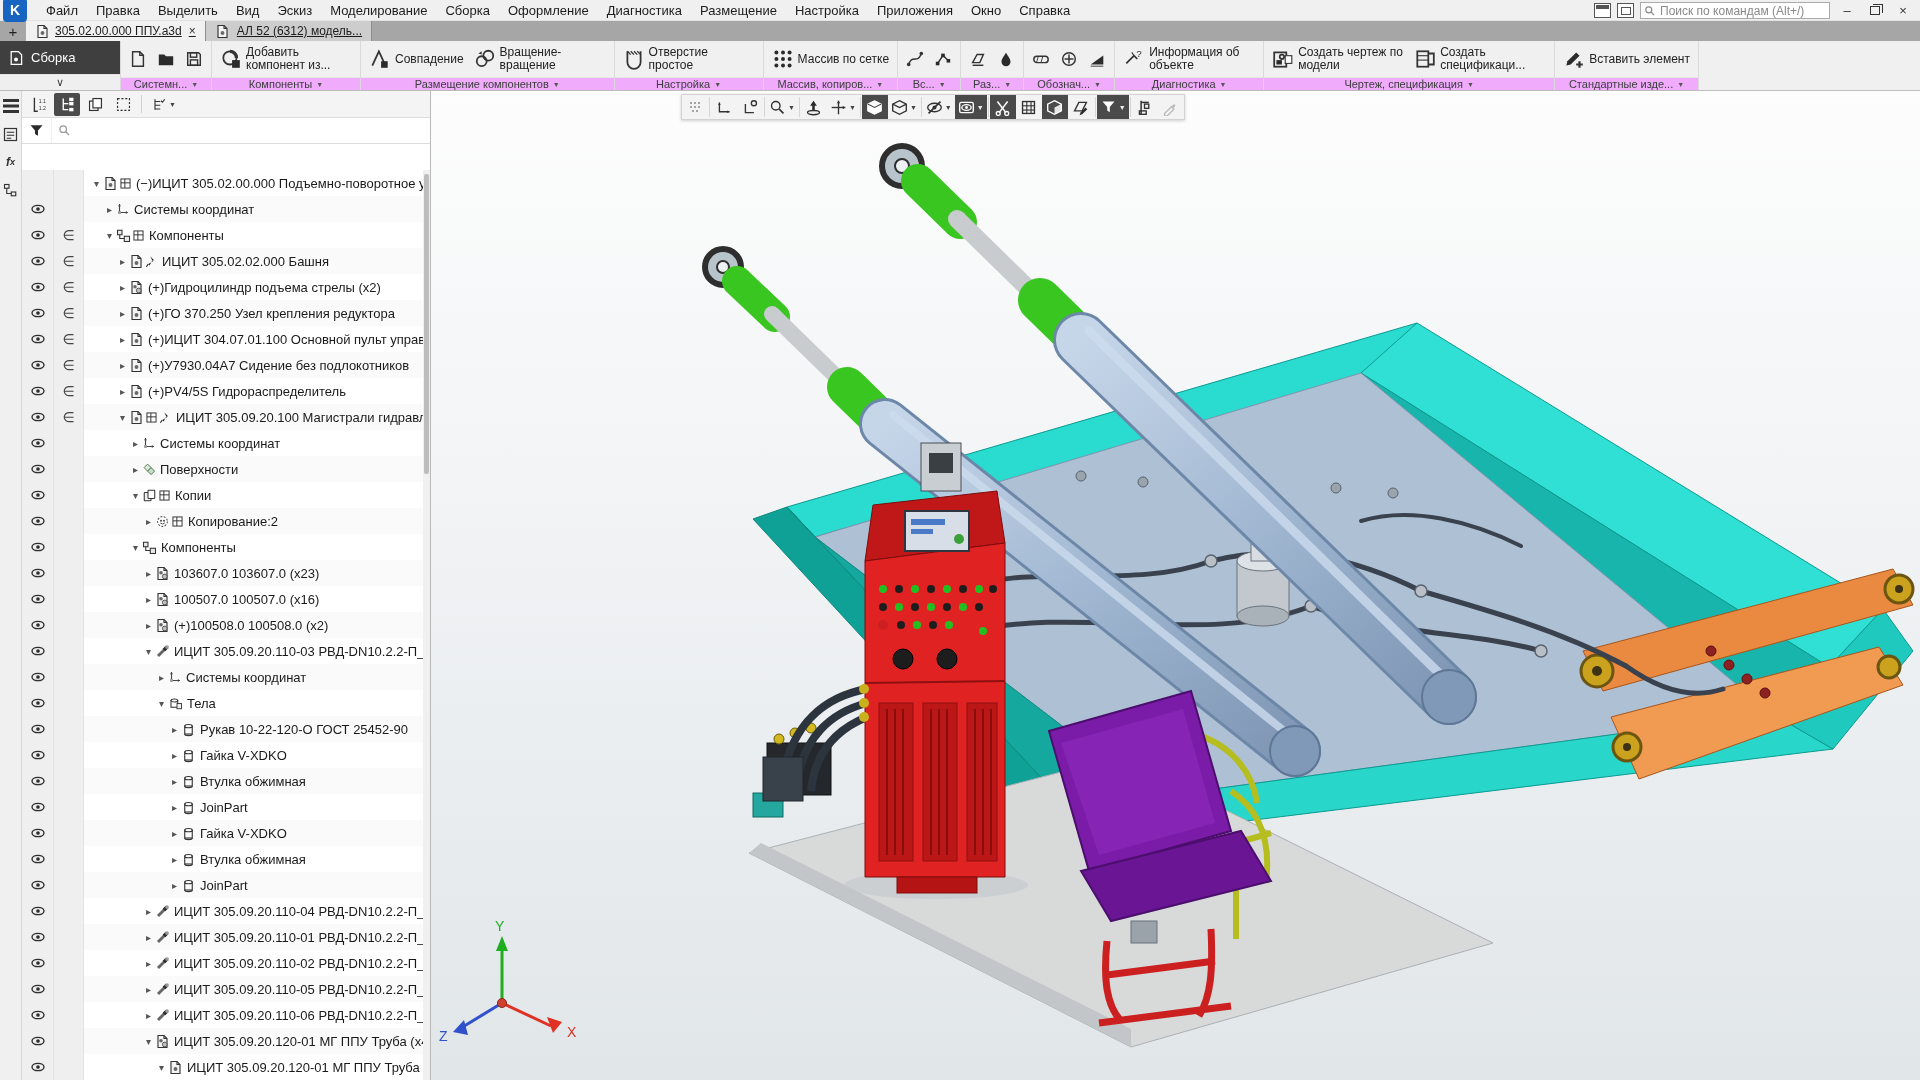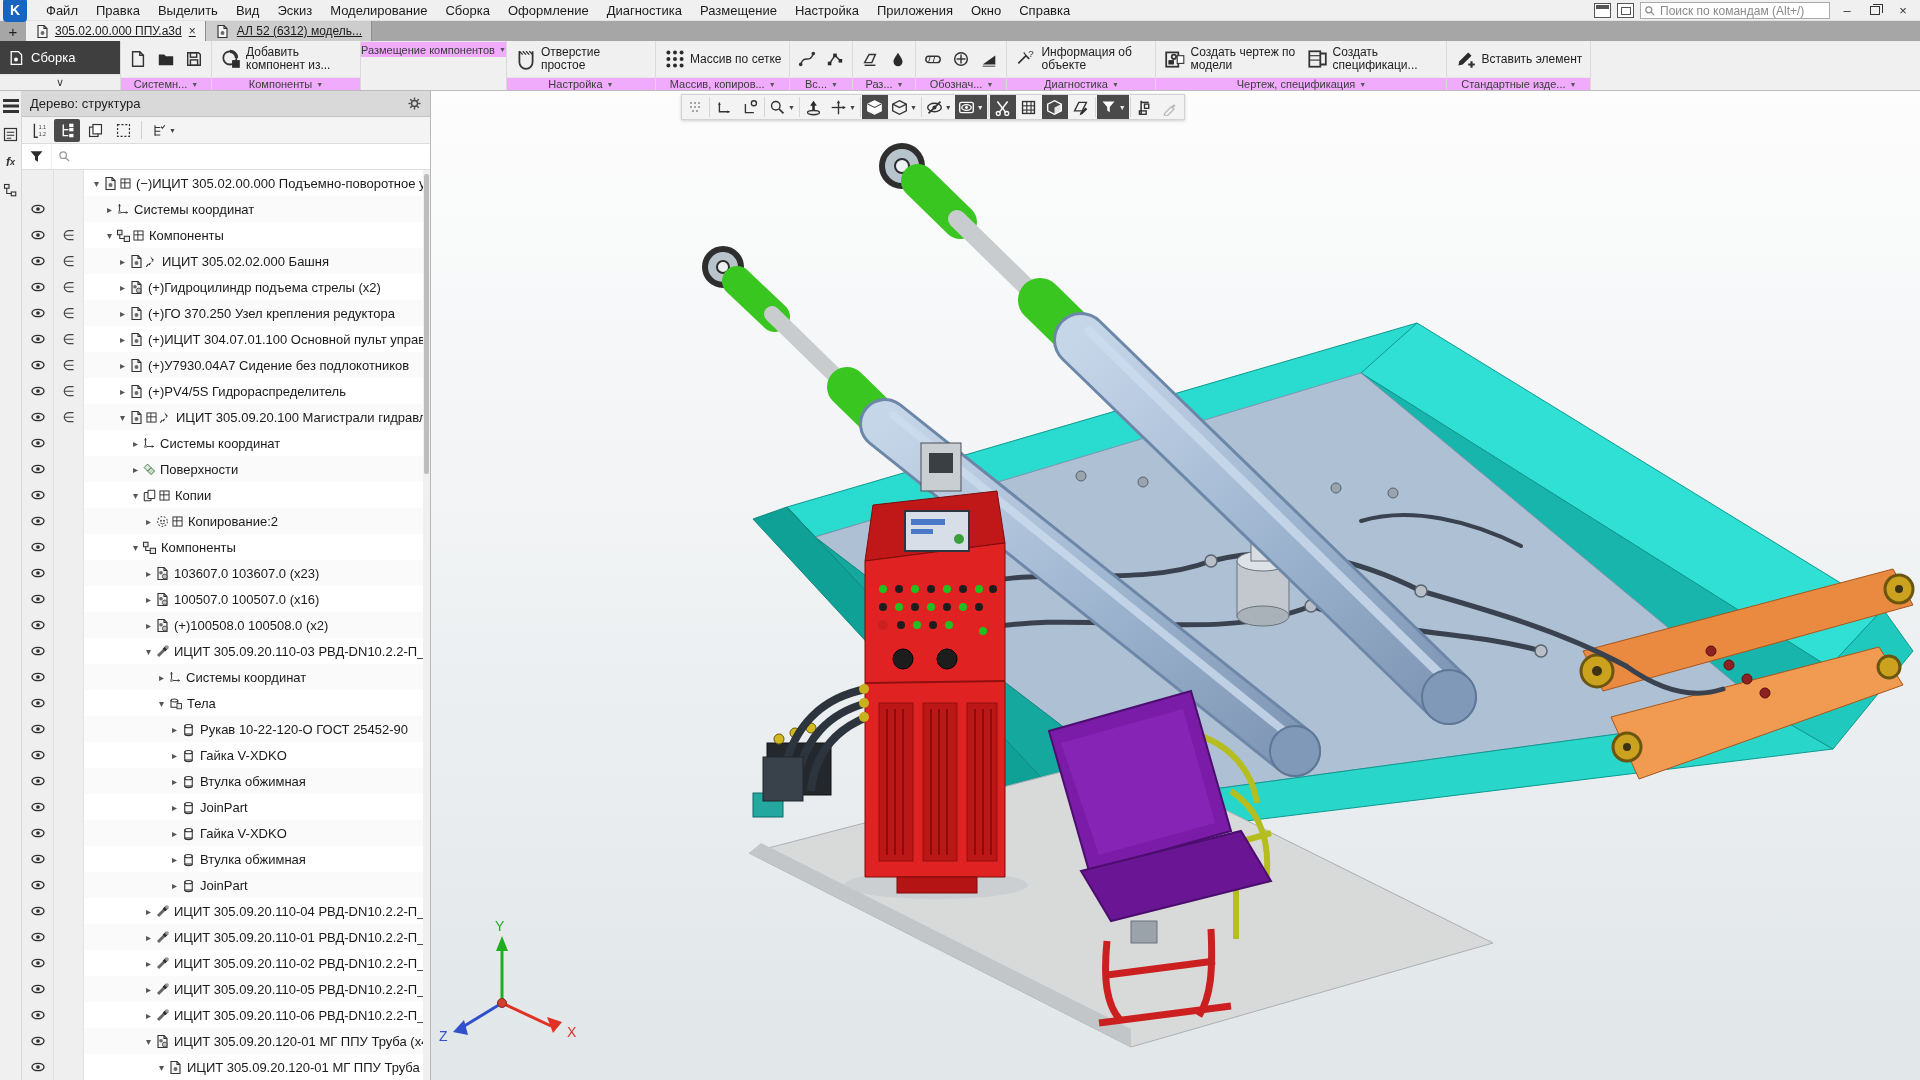--- a/index.html
+++ b/index.html
@@ -208,20 +208,41 @@
               </span>
               <span class="cap">Добавить компонент из...</span>
             </div>
           </div>
           <div class="glabel">
             <span>Компоненты</span>
             <span class="dd">▼</span>
           </div>
         </div>
         <div class="rgroup">
+          <div class="btnrow">
+            <div class="rbtn">
+              <span>
+                <svg class="ic" width="22" height="22" viewBox="0 0 20 20">
+                  <path d="M3 16 L9 3 L15 16" fill="none" stroke="#333" stroke-width="1.6"></path>
+                  <rect x="11" y="12" width="6" height="6" fill="#2b2b2b"></rect>
+                </svg>
+              </span>
+              <span class="cap">Совпадение</span>
+            </div>
+            <div class="rbtn">
+              <span>
+                <svg class="ic" width="22" height="22" viewBox="0 0 20 20">
+                  <circle cx="7" cy="12" r="4.5" fill="none" stroke="#333" stroke-width="1.6"></circle>
+                  <circle cx="13" cy="7" r="4.5" fill="none" stroke="#333" stroke-width="1.6"></circle>
+                  <path d="M4 5 l3 -2 l0 3" fill="#333"></path>
+                </svg>
+              </span>
+              <span class="cap">Вращение-вращение</span>
+            </div>
+          </div>
           <div class="glabel">
             <span>Размещение компонентов</span>
             <span class="dd">▼</span>
           </div>
         </div>
         <div class="rgroup">
           <div class="btnrow">
             <div class="rbtn">
               <span>
                 <svg class="ic" width="22" height="22" viewBox="0 0 20 20">
@@ -435,38 +456,20 @@
     <span class="sicon">
         <svg class="ic" width="15" height="15" viewBox="0 0 20 20">
           <rect x="2" y="2" width="6" height="5" fill="none" stroke="#333" stroke-width="1.5"></rect>
           <rect x="11" y="12" width="6" height="5" fill="none" stroke="#333" stroke-width="1.5"></rect>
           <path d="M5 7 v7 h6" fill="none" stroke="#333" stroke-width="1.5"></path>
         </svg>
       </span>
   </div>
 
   <div class="tree-panel">
-    <div class="tree-header">
-      <span>Дерево: структура</span>
-      <span class="gear">
-        <svg class="ic" width="15" height="15" viewBox="0 0 20 20">
-            <circle cx="10" cy="10" r="4" fill="none" stroke="#444" stroke-width="1.8"></circle>
-            <g stroke="#444" stroke-width="1.8">
-              <line x1="10" y1="2" x2="10" y2="5"></line>
-              <line x1="10" y1="15" x2="10" y2="18"></line>
-              <line x1="2" y1="10" x2="5" y2="10"></line>
-              <line x1="15" y1="10" x2="18" y2="10"></line>
-              <line x1="4.3" y1="4.3" x2="6.4" y2="6.4"></line>
-              <line x1="13.6" y1="13.6" x2="15.7" y2="15.7"></line>
-              <line x1="15.7" y1="4.3" x2="13.6" y2="6.4"></line>
-              <line x1="4.3" y1="15.7" x2="6.4" y2="13.6"></line>
-            </g>
-          </svg>
-      </span>
-    </div>
     <div class="tree-toolbar">
       <span class="ttb">
           <svg class="ic" width="17" height="17" viewBox="0 0 20 20">
             <path d="M4 2 v16 h4" fill="none" stroke="#333" stroke-width="1.6"></path>
             <text x="9" y="8" font-size="6" fill="#333">1.1</text>
             <text x="9" y="17" font-size="6" fill="#333">1.2</text>
           </svg>
         </span>
       <span class="ttb active">
           <svg class="ic" width="17" height="17" viewBox="0 0 20 20">

